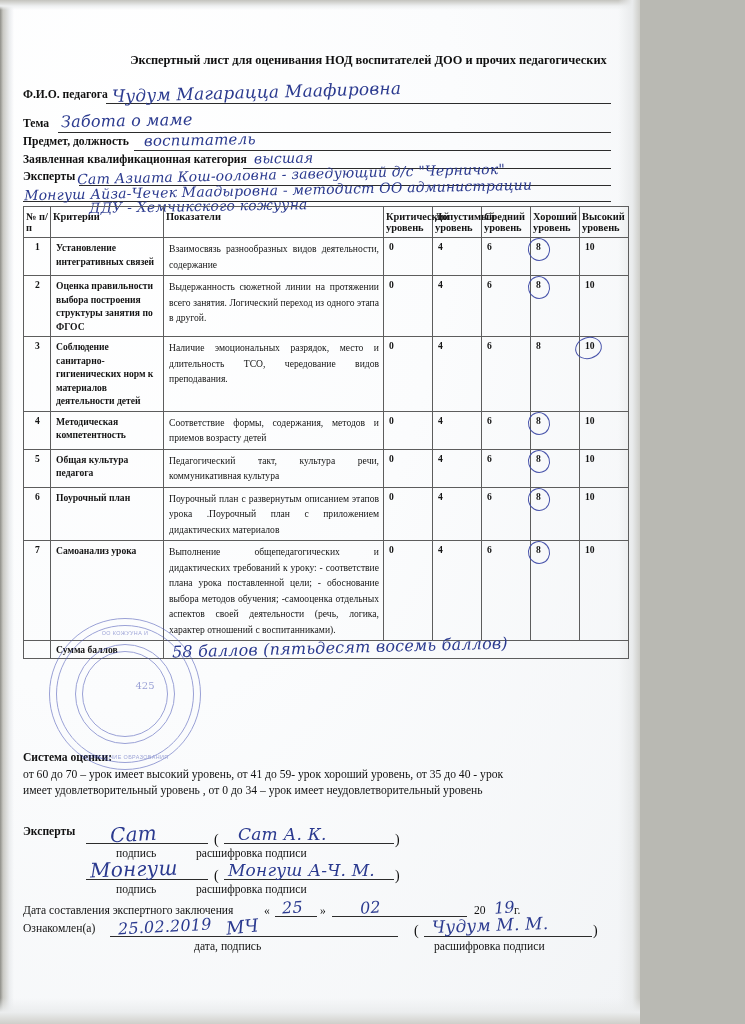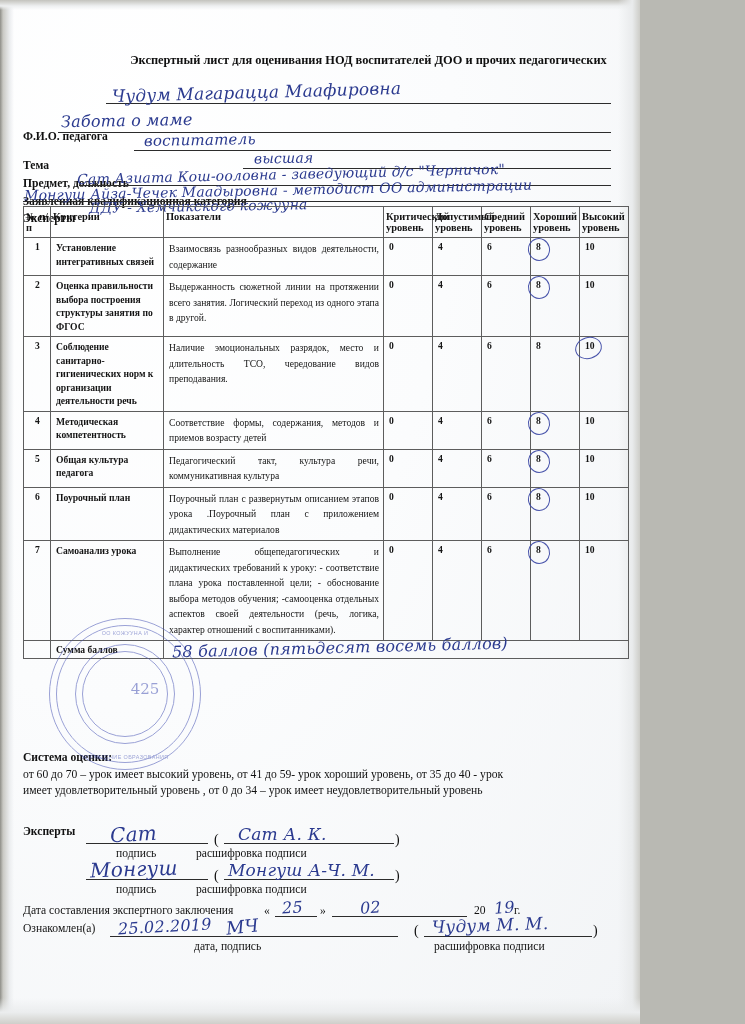--- a/index.html
+++ b/index.html
@@ -30,21 +30,21 @@
   #sheet{position:absolute;left:14px;top:10px;width:709px;height:988px;}
 
   .hw{font-family:"DejaVu Serif", serif;color:#2b3a8f;font-style:italic;
       white-space:nowrap;letter-spacing:.2px;}
 
   
   .title{position:absolute;left:0;width:709px;text-align:center;
     font-weight:bold;font-size:12.4px;line-height:16px;color:#101010;}
 
   
-  .frow{position:absolute;font-size:11.6px;color:#101010;margin-top:42px;}
+  .frow{position:absolute;font-size:11.6px;color:#101010;}
   .flabel{font-weight:bold;white-space:nowrap;}
   .rule{position:absolute;border-bottom:1px solid #2c2c2c;height:0;}
 
   
   #tbl{position:absolute;left:9px;top:196px;width:600px;border-collapse:collapse;
        table-layout:fixed;}
   #tbl td,#tbl th{border:1px solid #5d5d5d;vertical-align:top;padding:3px 4px 3px 5px;
        font-size:9.6px;color:#141414;background:transparent;}
   #tbl th{font-weight:bold;font-size:10.4px;text-align:left;padding:4px 2px;line-height:11px;}
   th.c-np{width:22px;}
@@ -69,21 +69,21 @@
 
   
   #stamp{position:absolute;left:35px;top:608px;width:152px;height:152px;
      border-radius:50%;opacity:.55;pointer-events:none;}
   #stamp .ring{position:absolute;border-radius:50%;border:1.6px solid #4a56b5;}
   #stamp .r1{left:0;top:0;right:0;bottom:0;}
   #stamp .r2{left:7px;top:7px;right:7px;bottom:7px;border-width:1px;}
   #stamp .r3{left:26px;top:26px;right:26px;bottom:26px;border-width:1.2px;}
   #stamp .r4{left:33px;top:33px;right:33px;bottom:33px;border-width:.8px;}
   #stamp .sc{position:absolute;left:0;right:0;top:62px;text-align:center;
-     font-size:15px;color:#4a56b5;font-family:"DejaVu Serif",serif;padding-left:40px;}
+     font-size:10px;color:#4a56b5;font-family:"DejaVu Serif",serif;padding-left:40px;}
   #stamp .arc{position:absolute;left:0;right:0;text-align:center;font-size:5.4px;
      color:#4a56b5;letter-spacing:.4px;font-family:"Liberation Sans",sans-serif;}
 </style>
 </head>
 <body>
 
 <div id="page">
   <div id="edge-left"></div>
   <div id="edge-top"></div>
   <div id="edge-right"></div>
@@ -155,21 +155,21 @@
             <td class="crit">Оценка правильности выбора построения структуры занятия по ФГОС</td>
             <td class="ind">Выдержанность сюжетной линии на протяжении всего занятия. Логический переход из одного этапа в другой.</td>
             <td class="score"><span>0</span></td>
             <td class="score"><span>4</span></td>
             <td class="score"><span>6</span></td>
             <td class="score"><span>8</span><span class="ellipse"></span></td>
             <td class="score"><span>10</span></td>
           </tr>
           <tr>
             <td class="num">3</td>
-            <td class="crit">Соблюдение санитарно-гигиенических норм к организации деятельности речь</td>
+            <td class="crit">Соблюдение санитарно-гигиенических норм к материалов деятельности детей</td>
             <td class="ind">Наличие эмоциональных разрядок, место и длительность ТСО, чередование видов преподавания.</td>
             <td class="score"><span>0</span></td>
             <td class="score"><span>4</span></td>
             <td class="score"><span>6</span></td>
             <td class="score"><span>8</span></td>
             <td class="score"><span>10</span><span class="ellipse wide"></span></td>
           </tr>
           <tr>
             <td class="num">4</td>
             <td class="crit">Методическая компетентность</td>

